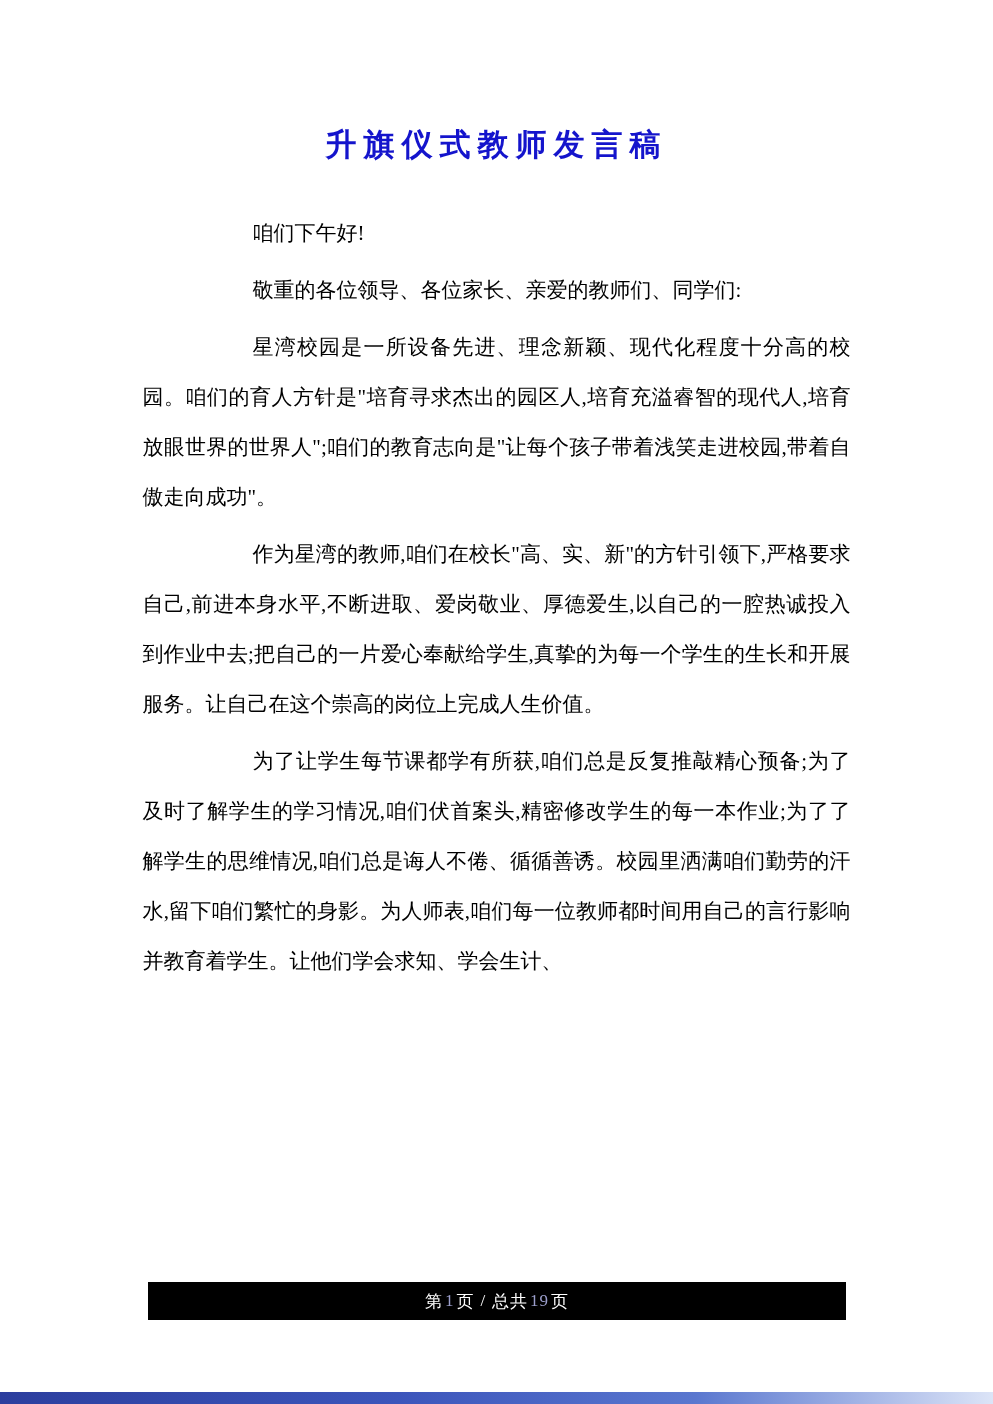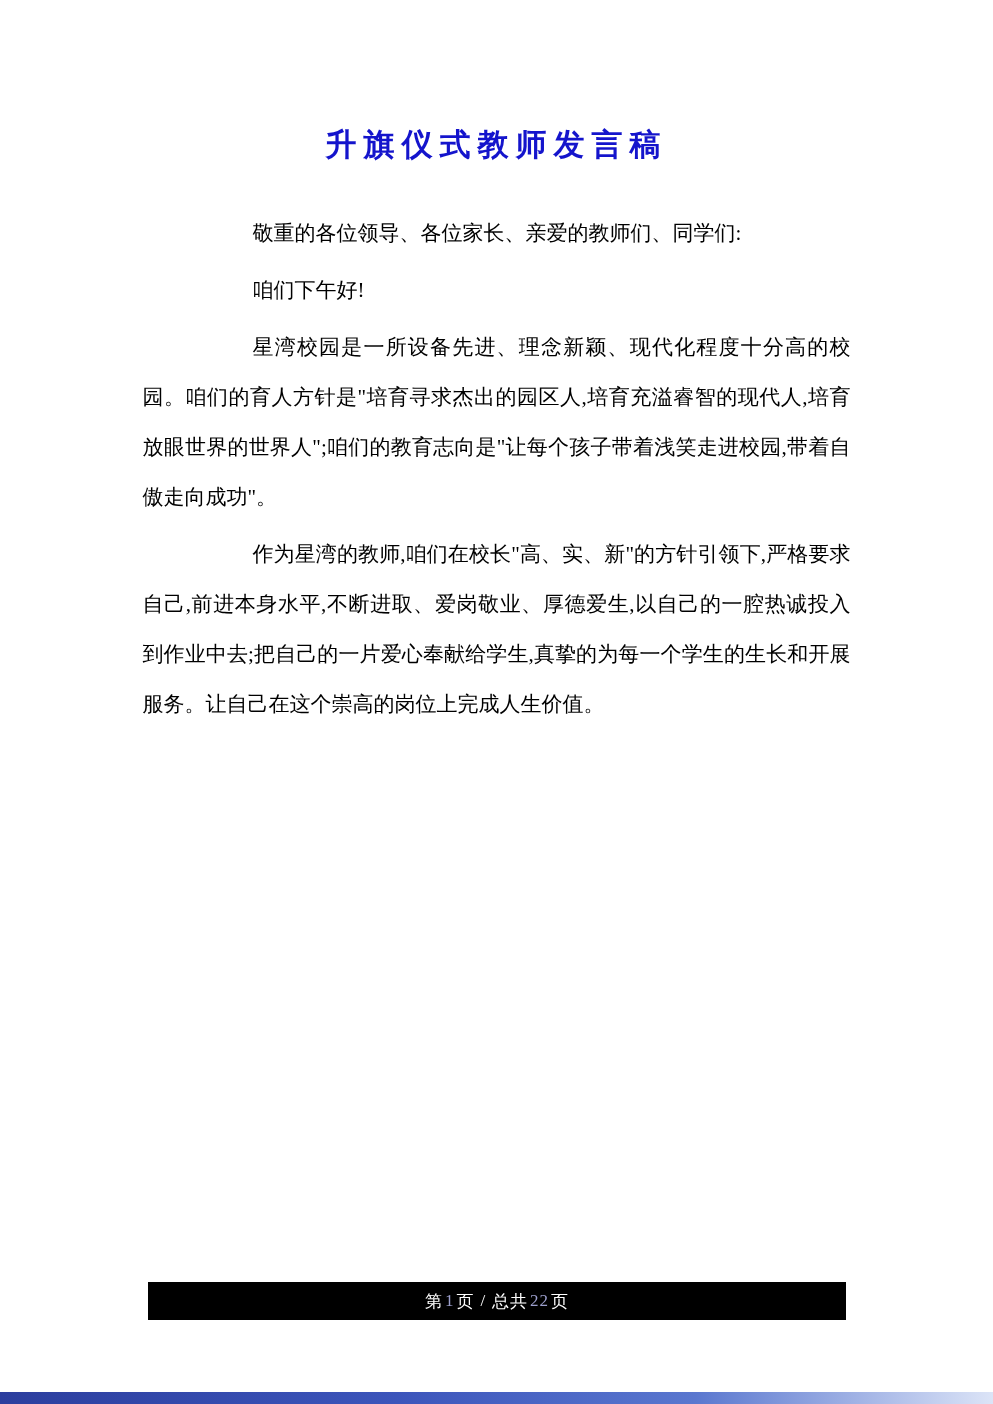--- a/index.html
+++ b/index.html
@@ -66,31 +66,32 @@
   }
 </style>
 </head>
 <body>
 
 <div class="page">
 
   <div class="doc-title">升旗仪式教师发言稿</div>
 
   <div class="doc-body">
+    <p>咱们下午好!</p>
     <p>敬重的各位领导、各位家长、亲爱的教师们、同学们:</p>
-    <p>咱们下午好!</p>
     <p>星湾校园是一所设备先进、理念新颖、现代化程度十分高的校园。咱们的育人方针是"培育寻求杰出的园区人,培育充溢睿智的现代人,培育放眼世界的世界人";咱们的教育志向是"让每个孩子带着浅笑走进校园,带着自傲走向成功"。</p>
     <p>作为星湾的教师,咱们在校长"高、实、新"的方针引领下,严格要求自己,前进本身水平,不断进取、爱岗敬业、厚德爱生,以自己的一腔热诚投入到作业中去;把自己的一片爱心奉献给学生,真挚的为每一个学生的生长和开展服务。让自己在这个崇高的岗位上完成人生价值。</p>
+    <p>为了让学生每节课都学有所获,咱们总是反复推敲精心预备;为了及时了解学生的学习情况,咱们伏首案头,精密修改学生的每一本作业;为了了解学生的思维情况,咱们总是诲人不倦、循循善诱。校园里洒满咱们勤劳的汗水,留下咱们繁忙的身影。为人师表,咱们每一位教师都时间用自己的言行影响并教育着学生。让他们学会求知、学会生计、</p>
   </div>
 
   <div class="footer-bar">
     <span>第</span>
       <span class="page-num">1</span>
       <span>页</span>
       <span class="sep">/</span>
       <span>总共</span>
-      <span class="page-num">22</span>
+      <span class="page-num">19</span>
       <span>页</span>
   </div>
 
   <div class="bottom-strip"></div>
 
 </div>
 
 </body></html>

